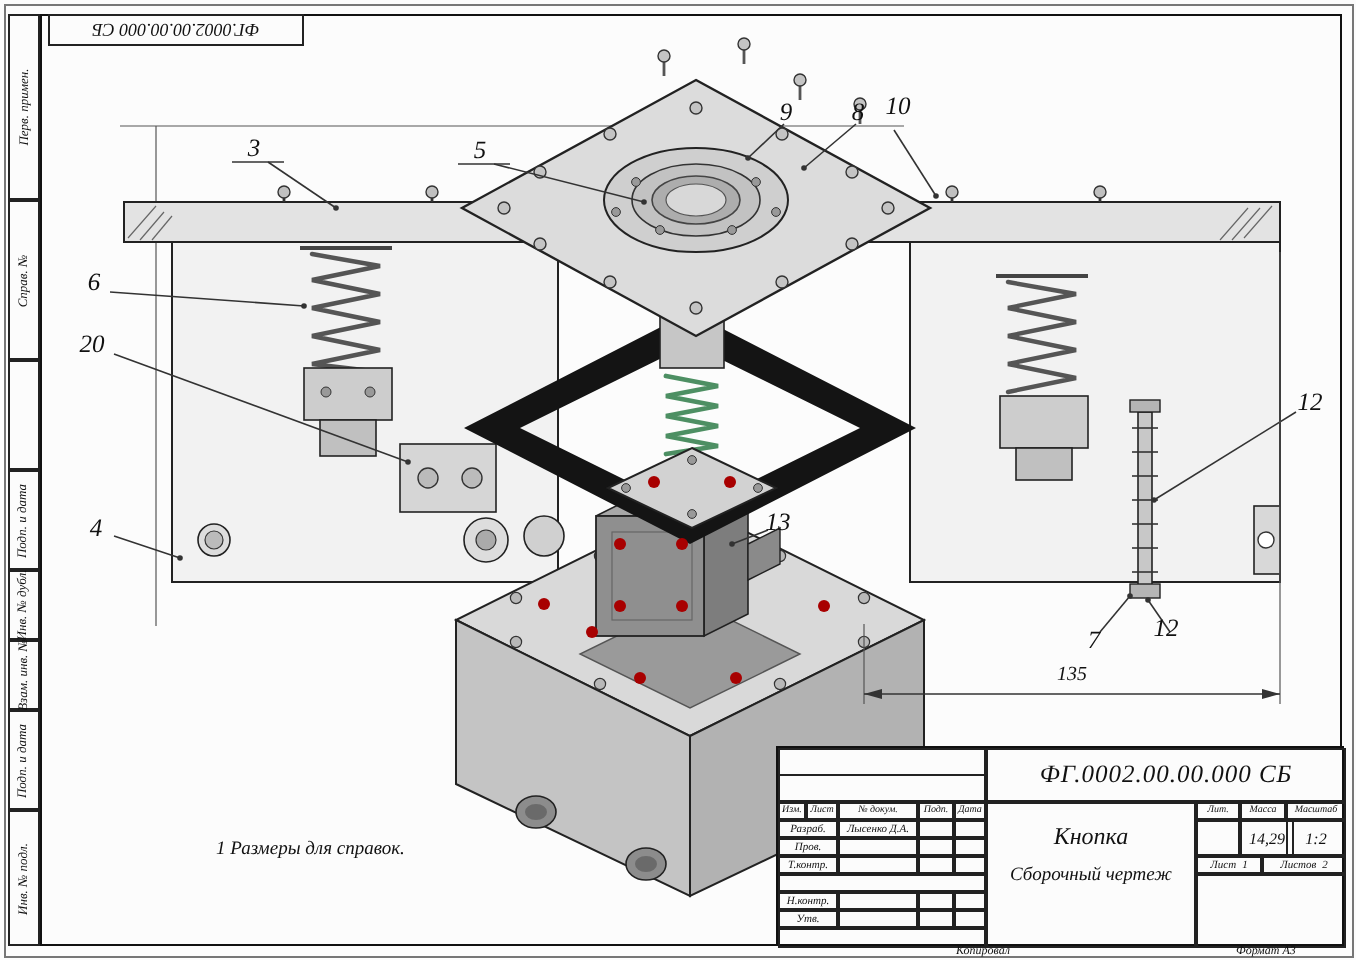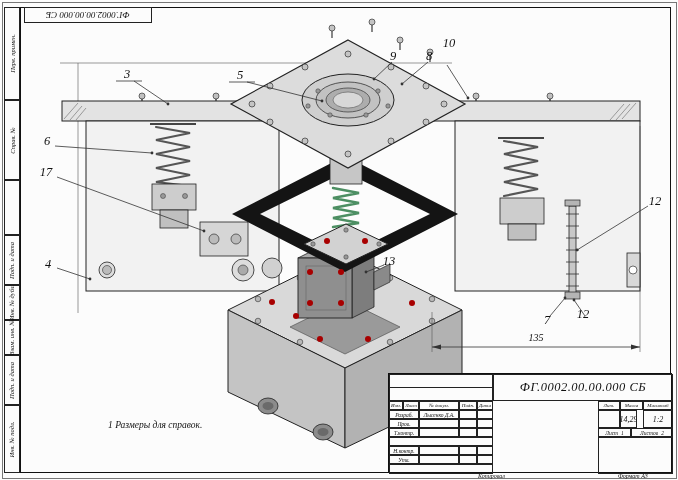--- a/index.html
+++ b/index.html
@@ -263,23 +263,23 @@
       <line x1="432" y1="347" x2="640" y2="347" stroke="#333" stroke-width="0.8"></line>
       <polygon points="432,347 441,344.5 441,349.5" fill="#333"></polygon>
       <polygon points="640,347 631,344.5 631,349.5" fill="#333"></polygon>
     </g>
   </svg>
 
   <div class="callout" style="left:117px;top:67px;">3</div>
   <div class="callout" style="left:230px;top:68px;">5</div>
   <div class="callout" style="left:383px;top:49px;">9</div>
   <div class="callout" style="left:419px;top:49px;">8</div>
-  <div class="callout" style="left:439px;top:36px;">10</div>
+  <div class="callout" style="left:439px;top:46px;">10</div>
   <div class="callout" style="left:37px;top:134px;">6</div>
-  <div class="callout" style="left:36px;top:165px;">17</div>
+  <div class="callout" style="left:36px;top:165px;">20</div>
   <div class="callout" style="left:38px;top:257px;">4</div>
   <div class="callout" style="left:645px;top:194px;">12</div>
   <div class="callout" style="left:379px;top:254px;">13</div>
   <div class="callout" style="left:537px;top:313px;">7</div>
   <div class="callout" style="left:573px;top:307px;">12</div>
 
   <div class="dim" style="left:520px;top:332px;width:32px;text-align:center;">135</div>
 
   <div class="note" style="left:75px;top:420px;">1 Размеры для справок.</div>
 
@@ -312,26 +312,30 @@
     <div class="tb-cell" style="left:70px;top:72px;width:18px;height:9px;"></div>
     <div class="tb-cell" style="left:88px;top:72px;width:16px;height:9px;"></div>
     <div class="tb-cell" style="left:0;top:81px;width:30px;height:9px;font-size:5.5px;">Утв.</div>
     <div class="tb-cell" style="left:30px;top:81px;width:40px;height:9px;"></div>
     <div class="tb-cell" style="left:70px;top:81px;width:18px;height:9px;"></div>
     <div class="tb-cell" style="left:88px;top:81px;width:16px;height:9px;"></div>
     <div class="tb-cell" style="left:0;top:90px;width:104px;height:10px;"></div>
 
     <div class="tb-cell big-num" style="left:104px;top:0;width:180px;height:27px;">ФГ.0002.00.00.000 СБ</div>
 
+    <div class="tb-cell tb-name" style="left:104px;top:27px;width:105px;height:73px;">
+      <span style="font-size:12px;">Кнопка</span>
+      <span style="font-size:9.5px;">Сборочный чертеж</span>
+    </div>
 
     <div class="tb-cell" style="left:209px;top:27px;width:22px;height:9px;font-size:5px;">Лит.</div>
     <div class="tb-cell" style="left:231px;top:27px;width:23px;height:9px;font-size:5px;">Масса</div>
     <div class="tb-cell" style="left:254px;top:27px;width:30px;height:9px;font-size:5px;">Масштаб</div>
     <div class="tb-cell" style="left:209px;top:36px;width:22px;height:18px;"></div>
-    <div class="tb-cell" style="left:231px;top:36px;width:17px;height:18px;font-size:8px;">14,29</div>
+    <div class="tb-cell" style="left:231px;top:36px;width:27px;height:18px;font-size:8px;">14,29</div>
     <div class="tb-cell" style="left:254px;top:36px;width:30px;height:18px;font-size:8px;">1:2</div>
 
     <div class="tb-cell" style="left:209px;top:54px;width:33px;height:9px;gap:3px;font-size:5.5px;">
       <span>Лист</span>
       <span>1</span>
     </div>
     <div class="tb-cell" style="left:242px;top:54px;width:42px;height:9px;gap:3px;font-size:5.5px;">
       <span>Листов</span>
       <span>2</span>
     </div>

